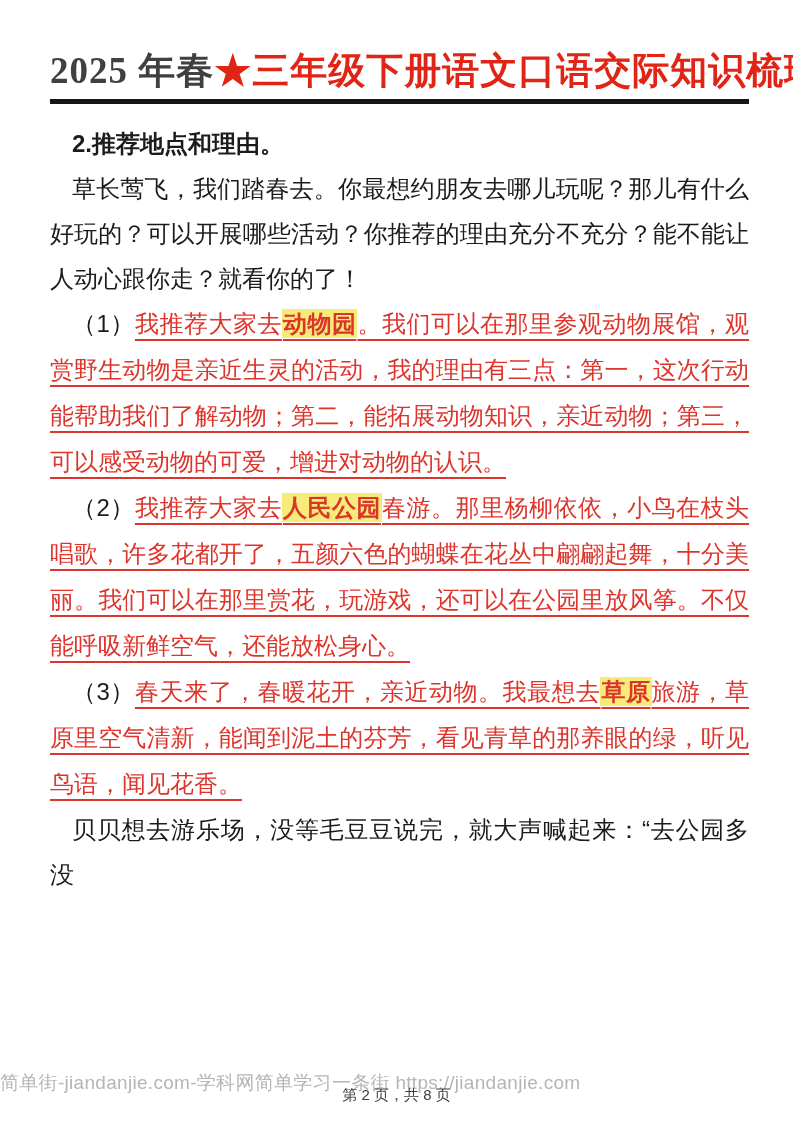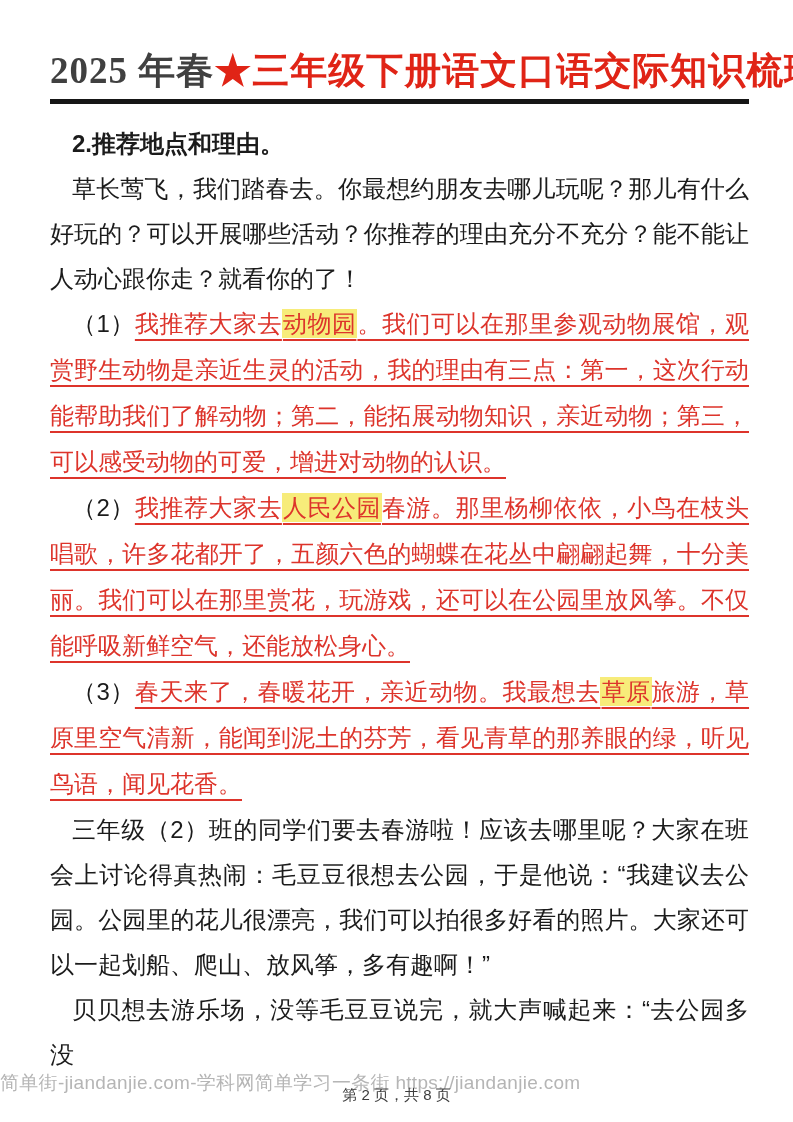--- a/index.html
+++ b/index.html
@@ -58,20 +58,21 @@
     font-family: Liberation Serif, serif;
   }
   .seg-hl {
     color: var(--red, #dd342b);
     background: var(--hl, #f7ec7a);
     text-decoration: underline;
     text-decoration-thickness: 2px;
     text-underline-offset: 7px;
     text-decoration-color: var(--red, #dd342b);
     padding: 1px 1px;
+    font-weight: bold;
   }
 
   
   .footer-watermark {
     position: absolute;
     left: 0; right: 0;
     bottom: 26px;
     text-align: left;
     font-size: 19px;
     color: #b5b5b5;
@@ -99,20 +100,19 @@
       <span class="title-black">2025 年春</span><span class="title-red">★三年级下册语文口语交际知识梳理</span>
     </div>
     <div class="double-rule"></div>
 
     <div class="body-blocks" id="doc-body">
         <div class="heading"><span class="seg-plain">2.推荐地点和理由。</span></div>
         <p class="paragraph"><span class="seg-plain">草长莺飞，我们踏春去。你最想约朋友去哪儿玩呢？那儿有什么好玩的？可以开展哪些活动？你推荐的理由充分不充分？能不能让人动心跟你走？就看你的了！</span></p>
         <p class="paragraph"><span class="seg-plain">（1）</span><span class="seg-red">我推荐大家去</span><span class="seg-hl">动物园</span><span class="seg-red">。我们可以在那里参观动物展馆，观赏野生动物是亲近生灵的活动，我的理由有三点：第一，这次行动能帮助我们了解动物；第二，能拓展动物知识，亲近动物；第三，可以感受动物的可爱，增进对动物的认识。</span></p>
         <p class="paragraph"><span class="seg-plain">（2）</span><span class="seg-red">我推荐大家去</span><span class="seg-hl">人民公园</span><span class="seg-red">春游。那里杨柳依依，小鸟在枝头唱歌，许多花都开了，五颜六色的蝴蝶在花丛中翩翩起舞，十分美丽。我们可以在那里赏花，玩游戏，还可以在公园里放风筝。不仅能呼吸新鲜空气，还能放松身心。</span></p>
         <p class="paragraph"><span class="seg-plain">（3）</span><span class="seg-red">春天来了，春暖花开，亲近动物。我最想去</span><span class="seg-hl">草原</span><span class="seg-red">旅游，草原里空气清新，能闻到泥土的芬芳，看见青草的那养眼的绿，听见鸟语，闻见花香。</span></p>
-        <p class="paragraph"><span class="seg-plain">三年级（2）班的同学们要去春游啦！应该去哪里呢？大家在班会上讨论得真热闹：毛豆豆很想去公园，于是他说：“我建议去公园。公园里的花儿很漂亮，我们可以拍很多好看的照片。大家还可以一起划船、爬山、放风筝，多有趣啊！”</span></p>
         <p class="paragraph"><span class="seg-plain">贝贝想去游乐场，没等毛豆豆说完，就大声喊起来：“去公园多没</span></p>
       </div>
   </div>
 
   <div class="footer-watermark">简单街-jiandanjie.com-学科网简单学习一条街 https://jiandanjie.com</div>
   <div class="footer-pagenum">第 2 页，共 8 页</div>
 </div>
 
 </body></html>

